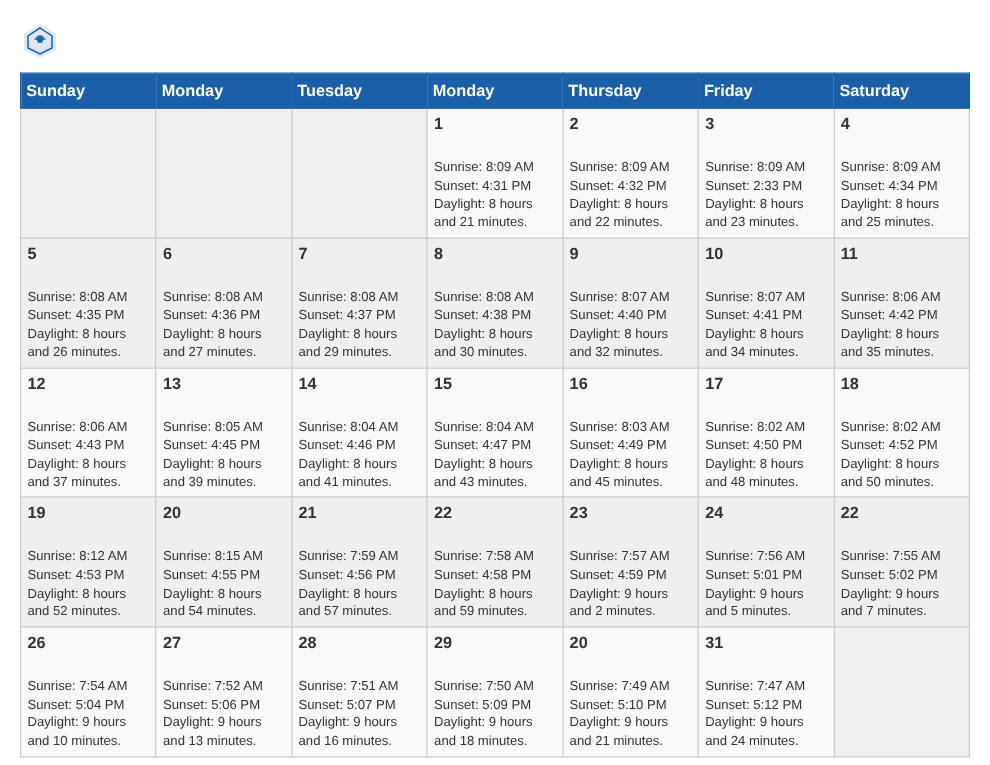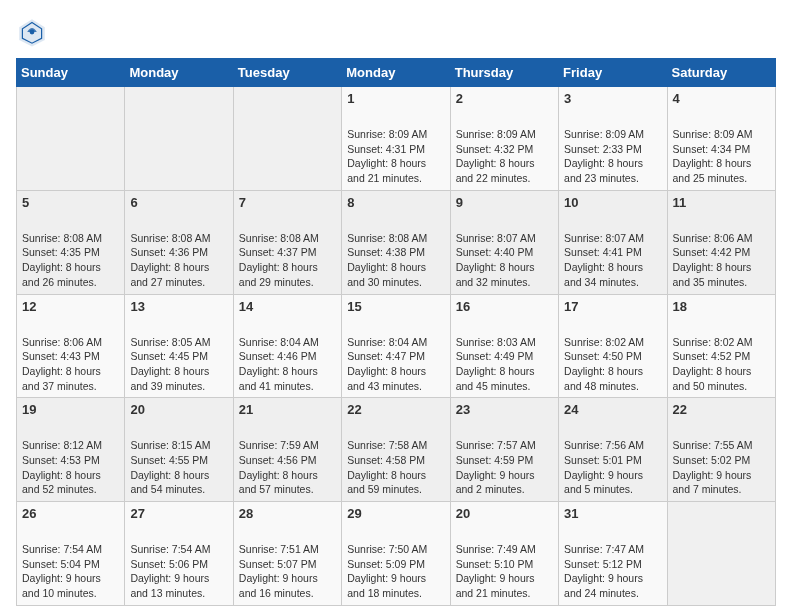--- a/index.html
+++ b/index.html
@@ -287,21 +287,21 @@
       </tr>
       <tr>
         <td>
           <span class="day-number">26</span>
           <div class="day-info">Sunrise: 7:54 AM
 Sunset: 5:04 PM
 Daylight: 9 hours and 10 minutes.</div>
         </td>
         <td>
           <span class="day-number">27</span>
-          <div class="day-info">Sunrise: 7:54 AM
+          <div class="day-info">Sunrise: 7:52 AM
 Sunset: 5:06 PM
 Daylight: 9 hours and 13 minutes.</div>
         </td>
         <td>
           <span class="day-number">28</span>
           <div class="day-info">Sunrise: 7:51 AM
 Sunset: 5:07 PM
 Daylight: 9 hours and 16 minutes.</div>
         </td>
         <td>

